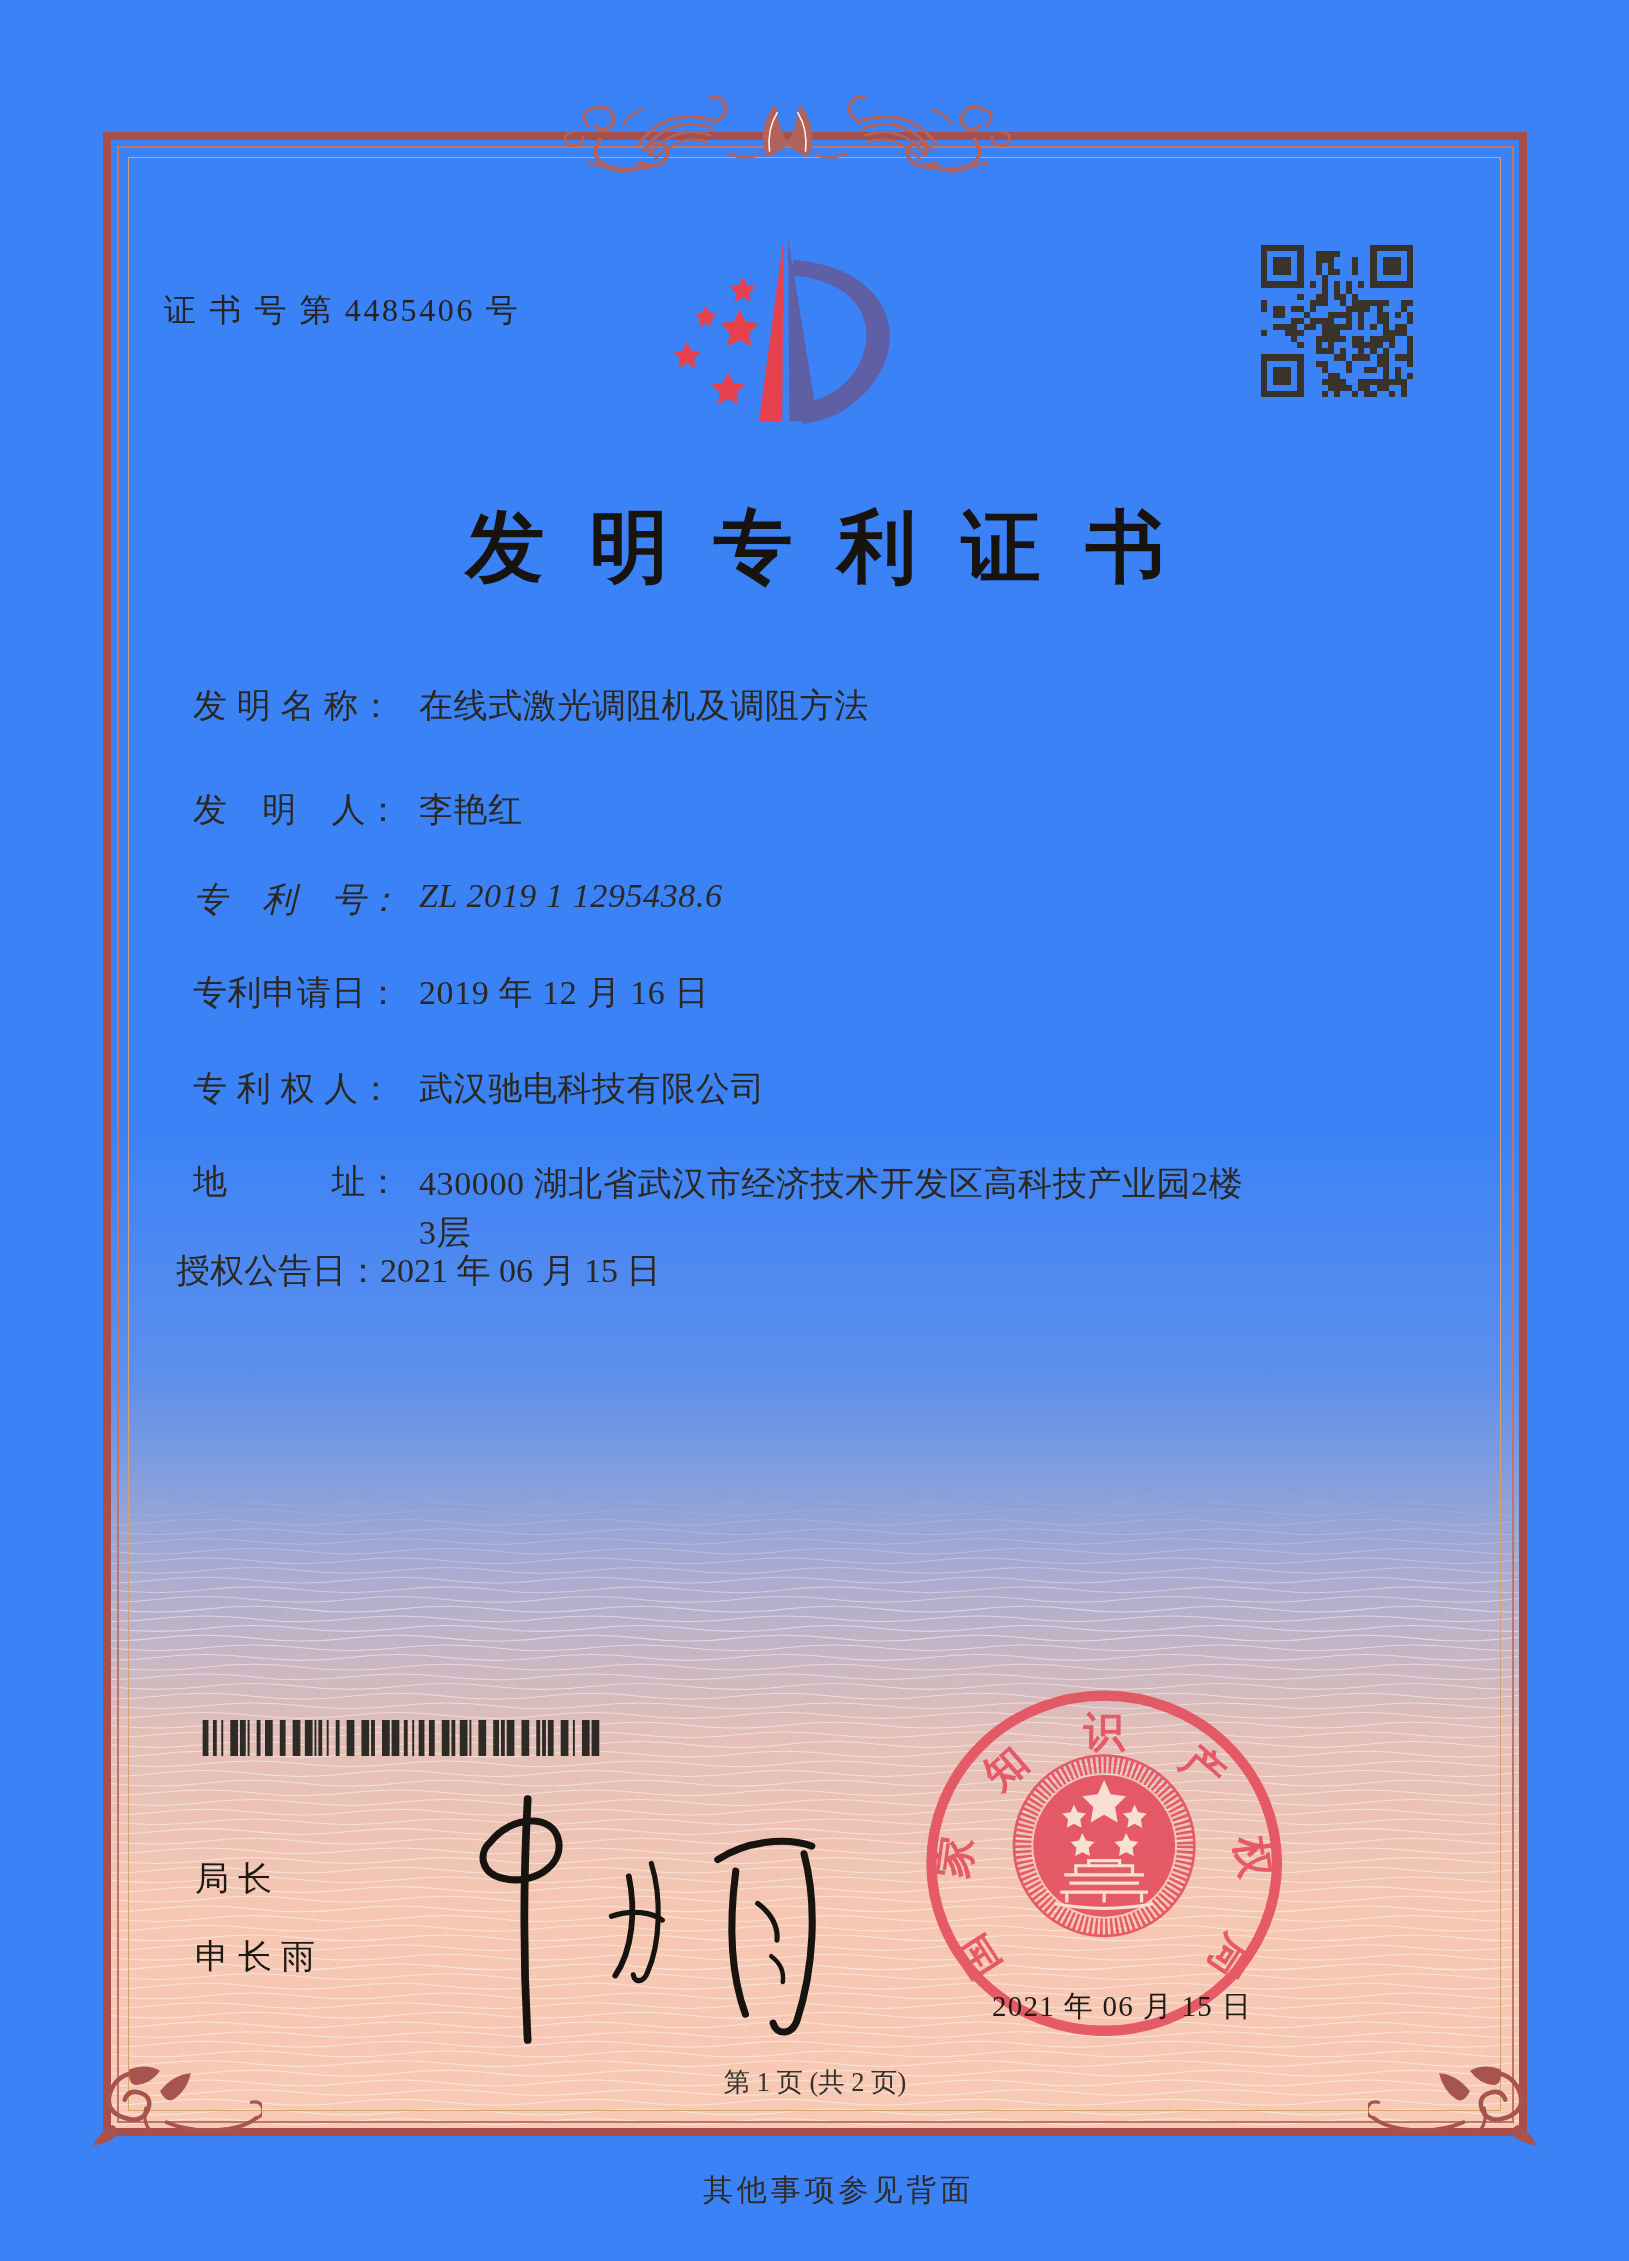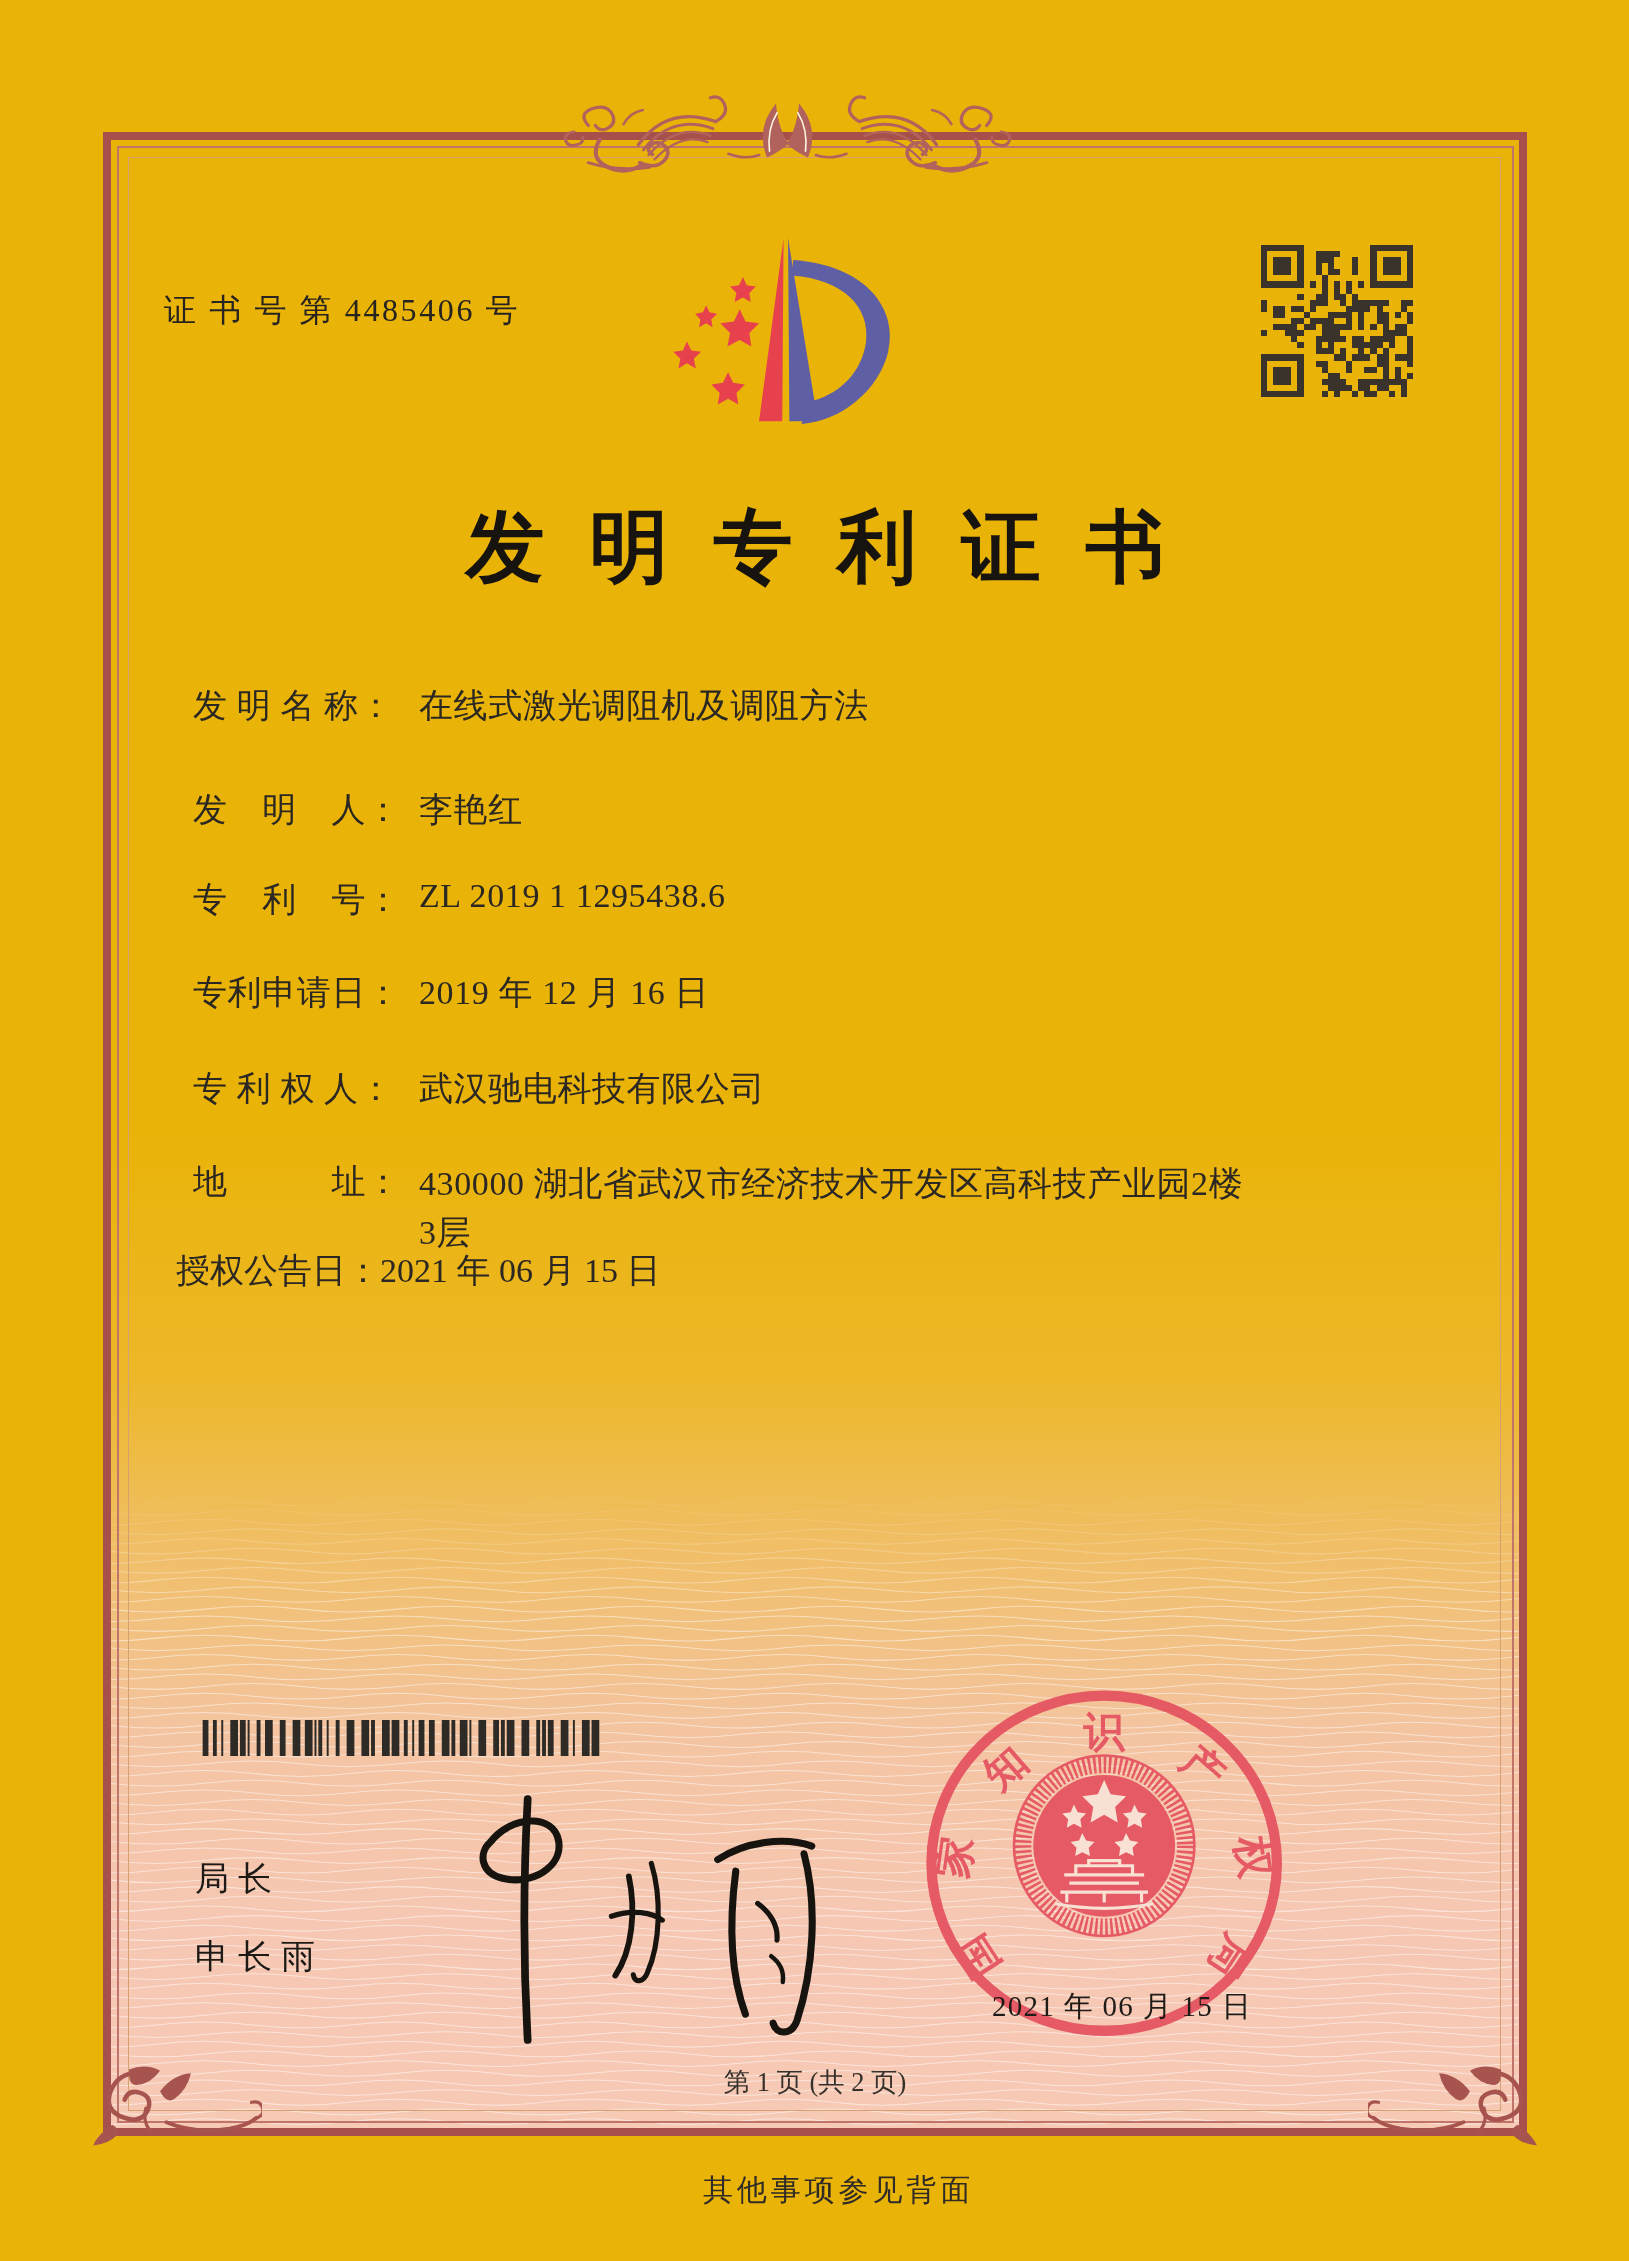--- a/index.html
+++ b/index.html
@@ -1,16 +1,16 @@
 <!DOCTYPE html>
 <html style="font-size:10.3px"><head>
 <meta charset="utf-8">
 <style>
   html,body{margin:0;padding:0;background:#e8e4d4;}
-  .page{position:relative;width:1630px;height:2261px;background:#eab308;overflow:hidden;
+  .page{position:relative;width:1630px;height:2261px;background:#3b82f6;overflow:hidden;
         font-family:"Liberation Serif","DejaVu Serif",serif;color:#2b2722;}
   
   .pink-zone{position:absolute;left:108px;top:1128px;width:1413px;height:1008px;
     background:linear-gradient(180deg,rgba(247,206,190,0) 0%,rgba(247,206,190,.18) 25%,
       rgba(246,200,182,.55) 42%,rgba(245,198,178,.9) 60%,#f6c7b2 78%,#f7cab6 100%);}
   .waves{position:absolute;left:108px;top:1489px;width:1413px;height:647px;
     -webkit-mask-image:linear-gradient(180deg,transparent 0,#000 20%);
     mask-image:linear-gradient(180deg,transparent 0,#000 20%);}
   
   .frame{position:absolute;box-sizing:border-box;pointer-events:none;}
@@ -474,21 +474,21 @@
     </svg>
 
   <div class="abs row" style="top:683px;">
     <span class="lbl">发 明 名 称：</span><span class="val">在线式激光调阻机及调阻方法</span>
   </div>
 
   <div class="abs title">发明专利证书</div>
   <div class="abs row" style="top:787px;">
     <span class="lbl">发　明　人：</span><span class="val">李艳红</span>
   </div>
-  <div class="abs row" style="top:877px;">
+  <div class="abs row" style="top:877px;font-style:italic;">
     <span class="lbl">专　利　号：</span><span class="val">ZL 2019 1 1295438.6</span>
   </div>
   <div class="abs row" style="top:970px;">
     <span class="lbl">专利申请日：</span><span class="val">2019 年 12 月 16 日</span>
   </div>
   <div class="abs row" style="top:1066px;">
     <span class="lbl">专 利 权 人：</span><span class="val">武汉驰电科技有限公司</span>
   </div>
   <div class="abs row address" style="top:1159px;">
     <span class="lbl">地　　　址：</span><span class="val">430000 湖北省武汉市经济技术开发区高科技产业园2楼3层</span>

